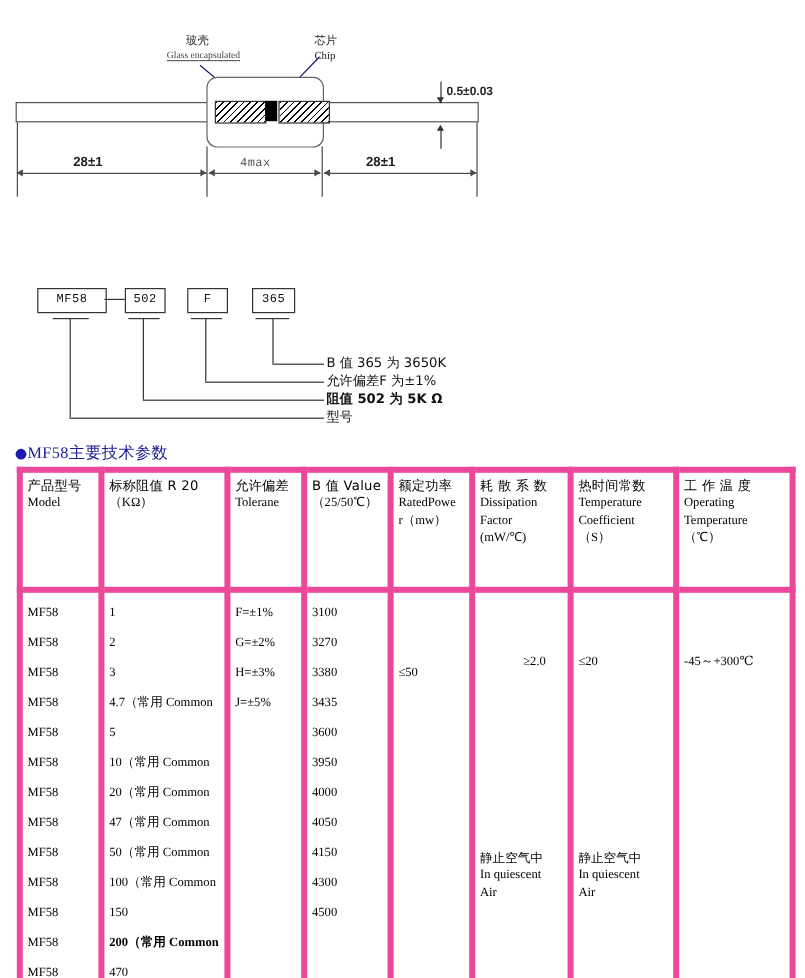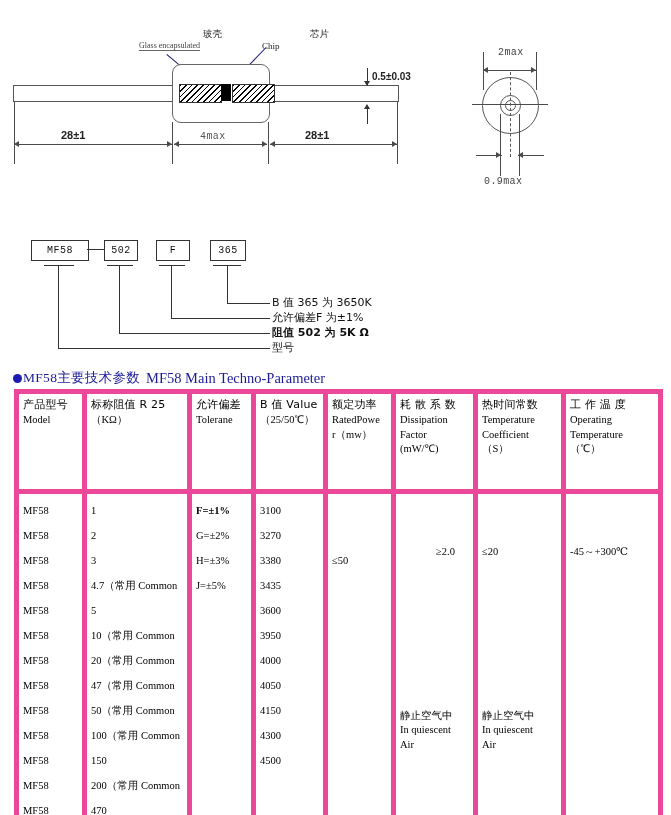--- a/index.html
+++ b/index.html
@@ -24,21 +24,21 @@
   .heading.tight{gap:1px;}
   .heading.tight .cn{font-family:"Liberation Serif",serif;}
 
   
   .dg{position:absolute;}
   .ln{position:absolute;background:#4a4a4a;}
   .ln.h{height:1px;}
   .ln.v{width:1px;}
   .lbl{position:absolute;white-space:nowrap;font-size:9px;color:#222;
        font-family:"Liberation Serif",serif;}
-  .lbl.cn{font-family:"DejaVu Sans",sans-serif;font-size:9.5px;margin-left:48px;}
+  .lbl.cn{font-family:"DejaVu Sans",sans-serif;font-size:9.5px;}
   .lbl.mono{font-family:"Liberation Mono",monospace;letter-spacing:.4px;}
 
   
   #structure-diagram{left:0;top:24px;width:440px;height:180px;}
   .lead{position:absolute;border:1px solid #555;background:#fff;}
   .glass-body{
     position:absolute;border:1px solid #666;border-radius:9px;background:#fff;
   }
   .hatch{
     position:absolute;border:1px solid #333;
@@ -132,45 +132,20 @@
     <div class="arrowL" style="left:174px;top:117px;"></div>
     <div class="arrowR" style="left:262px;top:117px;"></div>
     <div class="lbl mono" style="left:200px;top:107px;font-size:10px;color:#555;">4max</div>
 
     <div class="dimline" style="left:270px;top:120px;width:127px;"></div>
     <div class="arrowL" style="left:270px;top:117px;"></div>
     <div class="arrowR" style="left:392px;top:117px;"></div>
     <div class="lbl" style="left:305px;top:105px;font-size:11px;font-weight:bold;font-family:'Liberation Sans',sans-serif;">28±1</div>
   </div>
 
-  <div class="dg" id="cross-section-diagram">
-
-    <div class="lbl mono" style="left:58px;top:23px;font-size:10px;color:#444;">2max</div>
-    <div class="ln v" style="left:43px;top:28px;height:38px;"></div>
-    <div class="ln v" style="left:96px;top:28px;height:38px;"></div>
-    <div class="dimline" style="left:43px;top:46px;width:53px;"></div>
-    <div class="arrowL" style="left:43px;top:43px;"></div>
-    <div class="arrowR" style="left:91px;top:43px;"></div>
-
-    <div class="circ" style="left:42px;top:53px;width:55px;height:55px;"></div>
-    <div class="circ" style="left:60px;top:71px;width:19px;height:19px;"></div>
-    <div class="circ" style="left:65px;top:76px;width:9px;height:9px;"></div>
-
-    <div class="ln h" style="left:32px;top:80px;width:76px;"></div>
-    <div class="dash-v" style="left:70px;top:48px;height:85px;"></div>
-
-    <div class="ln v" style="left:60px;top:90px;height:62px;"></div>
-    <div class="ln v" style="left:79px;top:90px;height:62px;"></div>
-
-    <div class="dimline" style="left:36px;top:131px;width:26px;"></div>
-    <div class="arrowR" style="left:56px;top:128px;"></div>
-    <div class="dimline" style="left:78px;top:131px;width:26px;"></div>
-    <div class="arrowL" style="left:78px;top:128px;"></div>
-    <div class="lbl mono" style="left:44px;top:152px;font-size:10px;color:#444;">0.9max</div>
-  </div>
 
 
   <div class="dg" id="labeling-diagram">
 
     <div class="codebox" style="left:31px;top:12px;width:56px;height:19px;">MF58</div>
     <div class="codebox" style="left:104px;top:12px;width:32px;height:19px;">502</div>
     <div class="codebox" style="left:156px;top:12px;width:32px;height:19px;">F</div>
     <div class="codebox" style="left:210px;top:12px;width:34px;height:19px;">365</div>
 
     <div class="ln h" style="left:87px;top:21px;width:17px;background:#333;"></div>
@@ -194,42 +169,41 @@
 
     <div class="annot" style="left:272px;top:67px;">B 值 365 为 3650K</div>
     <div class="annot" style="left:272px;top:82px;">允许偏差F 为±1%</div>
     <div class="annot" style="left:272px;top:97px;font-weight:bold;">阻值 502 为 5K Ω</div>
     <div class="annot" style="left:272px;top:112px;">型号</div>
   </div>
 
   <div class="heading tight" style="left:13px;top:369px;">
     <span class="bullet" style="width:9px;height:9px;"></span>
     <span class="cn">MF58主要技术参数</span>
-    <span class="en" style="margin-left:5px;">MF58 Main Techno-Parameter</span>
   </div>
 
   <table id="spec-table">
     <colgroup>
       <col style="width:68px">
         <col style="width:105px">
         <col style="width:64px">
       <col style="width:72px">
         <col style="width:68px">
         <col style="width:82px">
       <col style="width:88px">
         <col style="width:97px">
     </colgroup>
     <thead>
       <tr>
         <th>
           <span class="hcn">产品型号</span>
           <span class="hen">Model</span>
         </th>
         <th>
-          <span class="hcn">标称阻值 R 25</span>
+          <span class="hcn">标称阻值 R 20</span>
           <span class="hen">（KΩ）</span>
         </th>
         <th>
           <span class="hcn">允许偏差</span>
           <span class="hen">Tolerane</span>
         </th>
         <th>
           <span class="hcn">B 值 Value</span>
           <span class="hen">（25/50℃）</span>
         </th>
@@ -285,29 +259,29 @@
               <div class="rowlabel cellcn" style="height: 25px; line-height: 25px;">2</div>
               <div class="rowlabel cellcn" style="height: 25px; line-height: 25px;">3</div>
               <div class="rowlabel cellcn" style="height: 25px; line-height: 25px;">4.7（常用 Common</div>
               <div class="rowlabel cellcn" style="height: 25px; line-height: 25px;">5</div>
               <div class="rowlabel cellcn" style="height: 25px; line-height: 25px;">10（常用 Common</div>
               <div class="rowlabel cellcn" style="height: 25px; line-height: 25px;">20（常用 Common</div>
               <div class="rowlabel cellcn" style="height: 25px; line-height: 25px;">47（常用 Common</div>
               <div class="rowlabel cellcn" style="height: 25px; line-height: 25px;">50（常用 Common</div>
               <div class="rowlabel cellcn" style="height: 25px; line-height: 25px;">100（常用 Common</div>
               <div class="rowlabel cellcn" style="height: 25px; line-height: 25px;">150</div>
-              <div class="rowlabel cellcn" style="height: 25px; line-height: 25px;">200（常用 Common</div>
+              <div class="rowlabel cellcn" style="height: 25px; line-height: 25px; font-weight: bold;">200（常用 Common</div>
               <div class="rowlabel cellcn" style="height: 25px; line-height: 25px;">470</div>
             </div>
 
         </td>
 
         <td class="body">
           <div id="tolerance-list">
-              <div class="rowlabel" style="height: 25px; line-height: 25px; font-weight: bold;">F=±1%</div>
+              <div class="rowlabel" style="height: 25px; line-height: 25px;">F=±1%</div>
               <div class="rowlabel" style="height: 25px; line-height: 25px;">G=±2%</div>
               <div class="rowlabel" style="height: 25px; line-height: 25px;">H=±3%</div>
               <div class="rowlabel" style="height: 25px; line-height: 25px;">J=±5%</div>
             </div>
         </td>
 
         <td class="body">
           <div id="bvalue-list">
               <div class="rowlabel" style="height: 25px; line-height: 25px;">3100</div>
               <div class="rowlabel" style="height: 25px; line-height: 25px;">3270</div>

